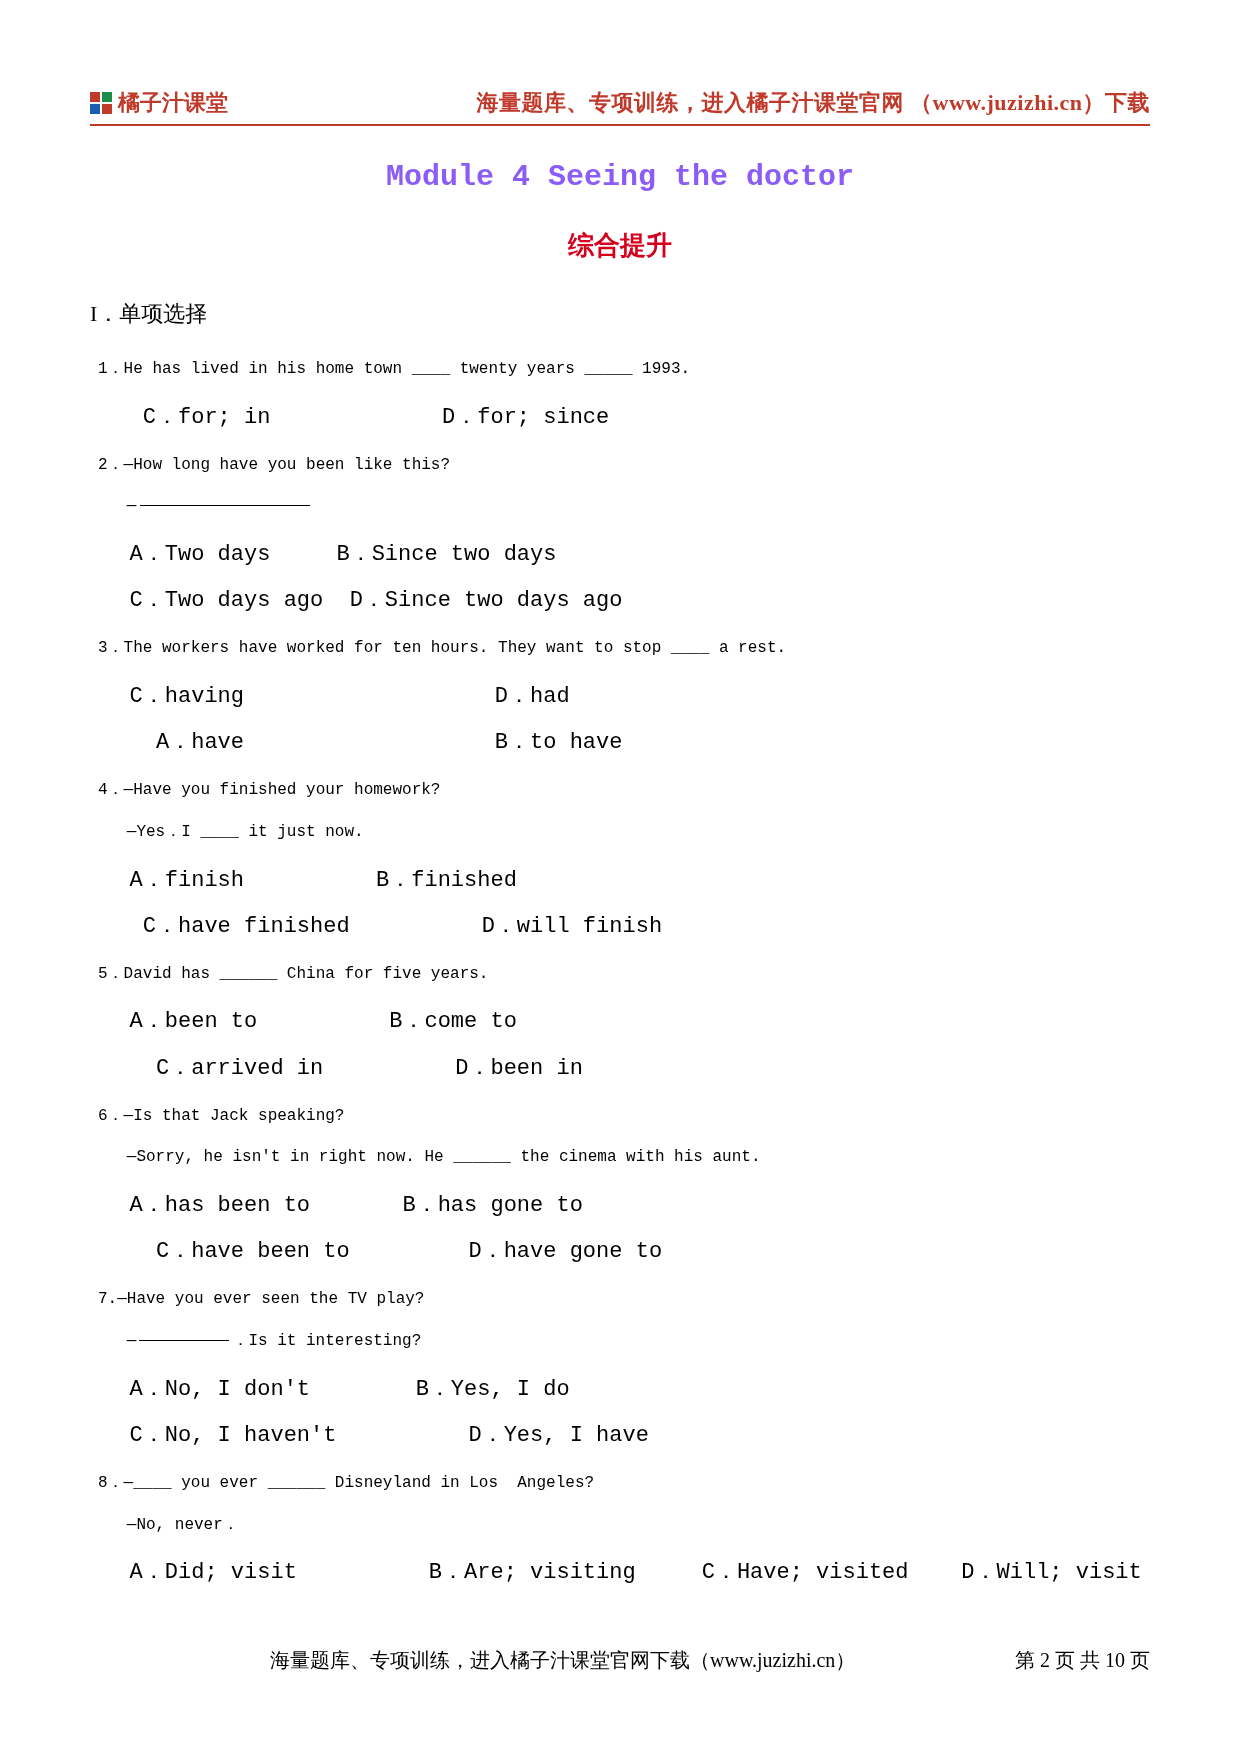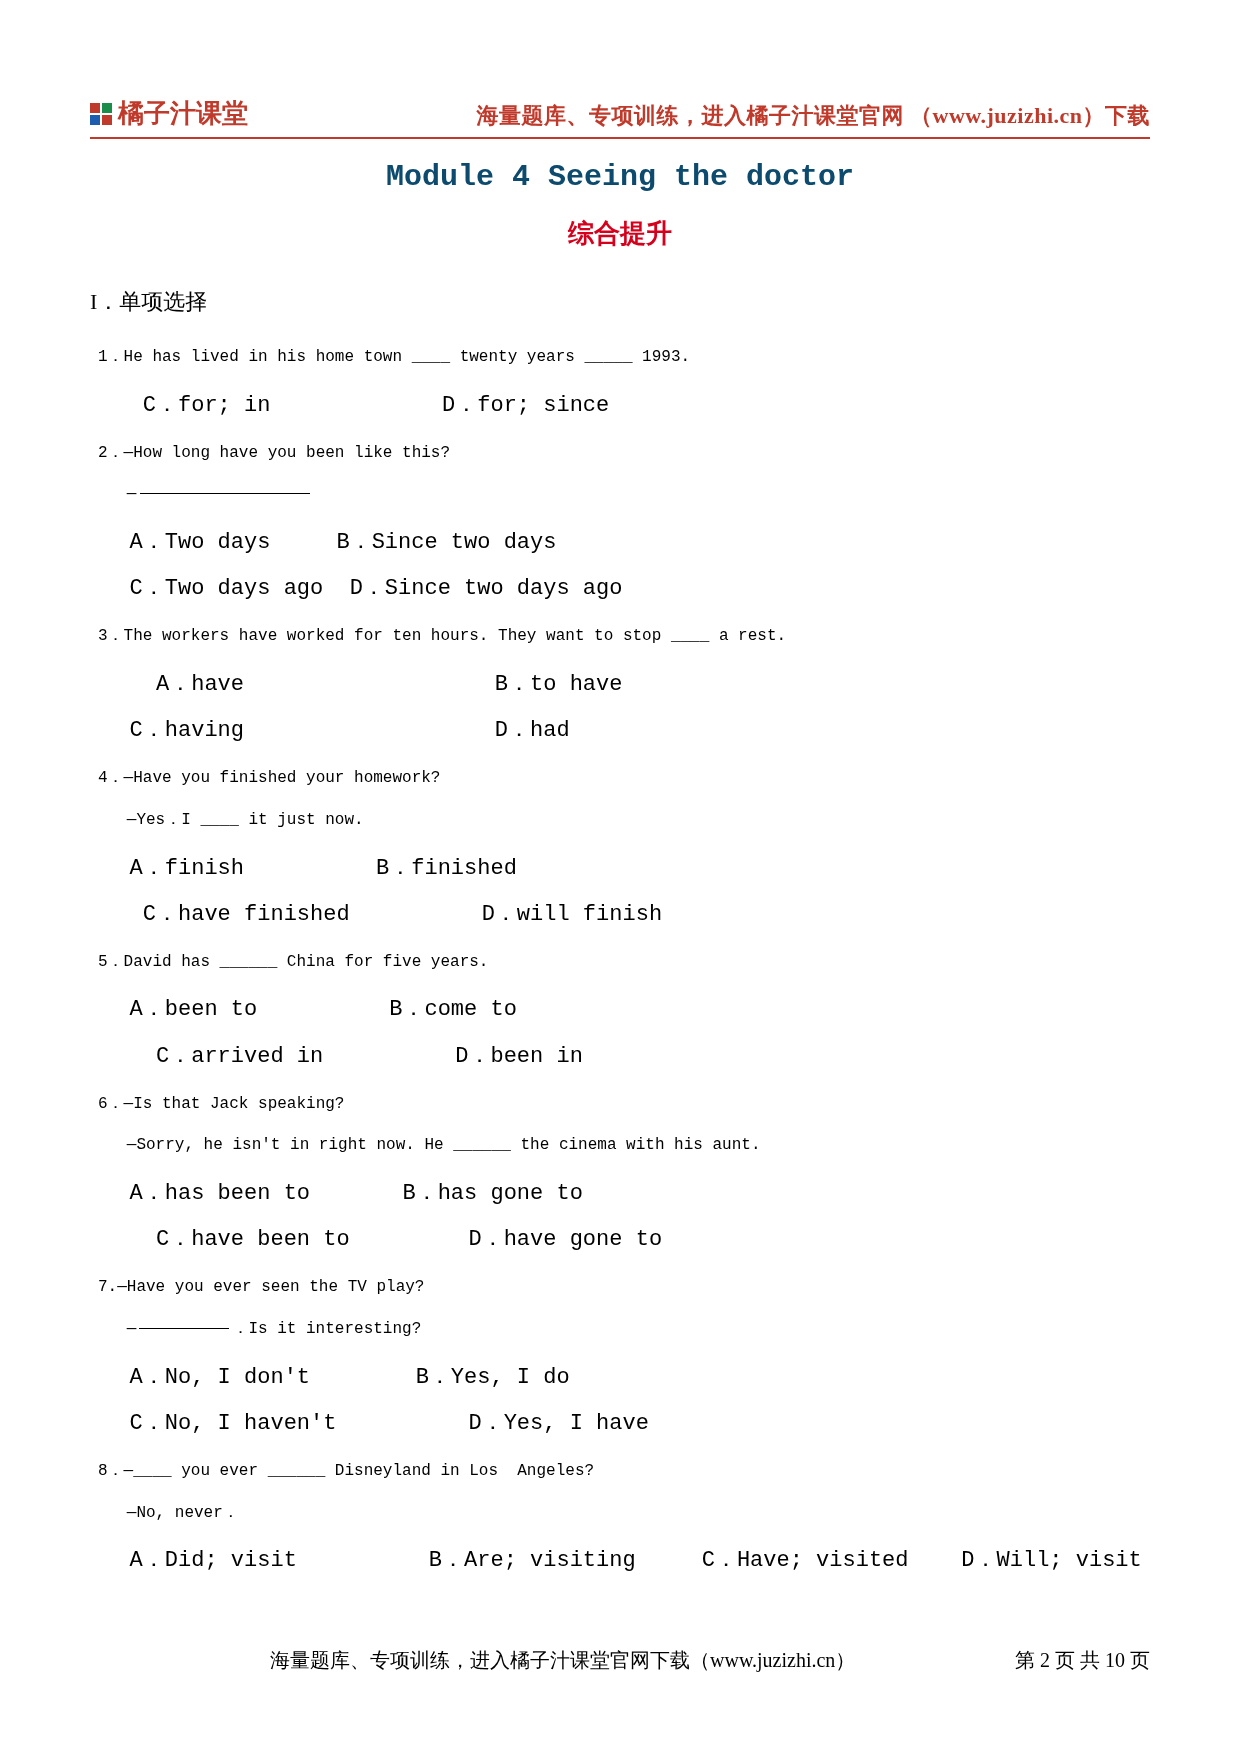--- a/index.html
+++ b/index.html
@@ -29,23 +29,22 @@
     align-items: flex-end;
     border-bottom: 2px solid #c03a2b;
     padding-bottom: 6px;
   }
   .logo-box {
     display: flex;
     align-items: center;
     gap: 6px;
     color: #c03a2b;
     font-weight: bold;
-    font-size: 26px;
+    font-size: 22px;
     font-family: "KaiTi", "楷体", serif;
-    margin-top: 8px;
   }
   .logo-icon {
     width: 22px;
     height: 22px;
     position: relative;
   }
   .logo-icon .q1 { position:absolute; top:0; left:0; width:10px; height:10px; background:#c03a2b; }
   .logo-icon .q2 { position:absolute; top:0; left:12px; width:10px; height:10px; background:#1a8d4a; }
   .logo-icon .q3 { position:absolute; top:12px; left:0; width:10px; height:10px; background:#1c5db0; }
   .logo-icon .q4 { position:absolute; top:12px; left:12px; width:10px; height:10px; background:#c03a2b; }
@@ -54,25 +53,25 @@
     font-weight: bold;
     font-size: 22px;
     font-family: "KaiTi", "楷体", "SimSun", serif;
     letter-spacing: 0.5px;
   }
   .content {
     margin-top: 60px;
   }
   .title1 {
     text-align: center;
-    color: #0c4a6e;
+    color: #8b5cf6;
     font-family: "Courier New", monospace;
     font-weight: bold;
     font-size: 30px;
-    margin-bottom: 22px;
+    margin-bottom: 34px;
   }
   .title2 {
     text-align: center;
     color: #d6001c;
     font-family: "SimSun", "宋体", serif;
     font-weight: bold;
     font-size: 26px;
     margin-bottom: 36px;
   }
   .section-head {
@@ -157,22 +156,22 @@
 
     <p class="q">1．He has lived in his home town ____ twenty years _____ 1993.</p>
     <p class="opt">    C．for; in             D．for; since</p>
 
     <p class="q">2．—How long have you been like this?</p>
     <p class="q"><span>   —</span><span class="blank-line"></span></p>
     <p class="opt">   A．Two days     B．Since two days</p>
     <p class="opt">   C．Two days ago  D．Since two days ago</p>
 
     <p class="q">3．The workers have worked for ten hours. They want to stop ____ a rest.</p>
+    <p class="opt">   C．having                   D．had</p>
     <p class="opt">     A．have                   B．to have</p>
-    <p class="opt">   C．having                   D．had</p>
 
     <p class="q">4．—Have you finished your homework?</p>
     <p class="q">   —Yes．I ____ it just now.</p>
     <p class="opt">   A．finish          B．finished</p>
     <p class="opt">    C．have finished          D．will finish</p>
 
     <p class="q">5．David has ______ China for five years.</p>
     <p class="opt">   A．been to          B．come to</p>
     <p class="opt">     C．arrived in          D．been in</p>
 

